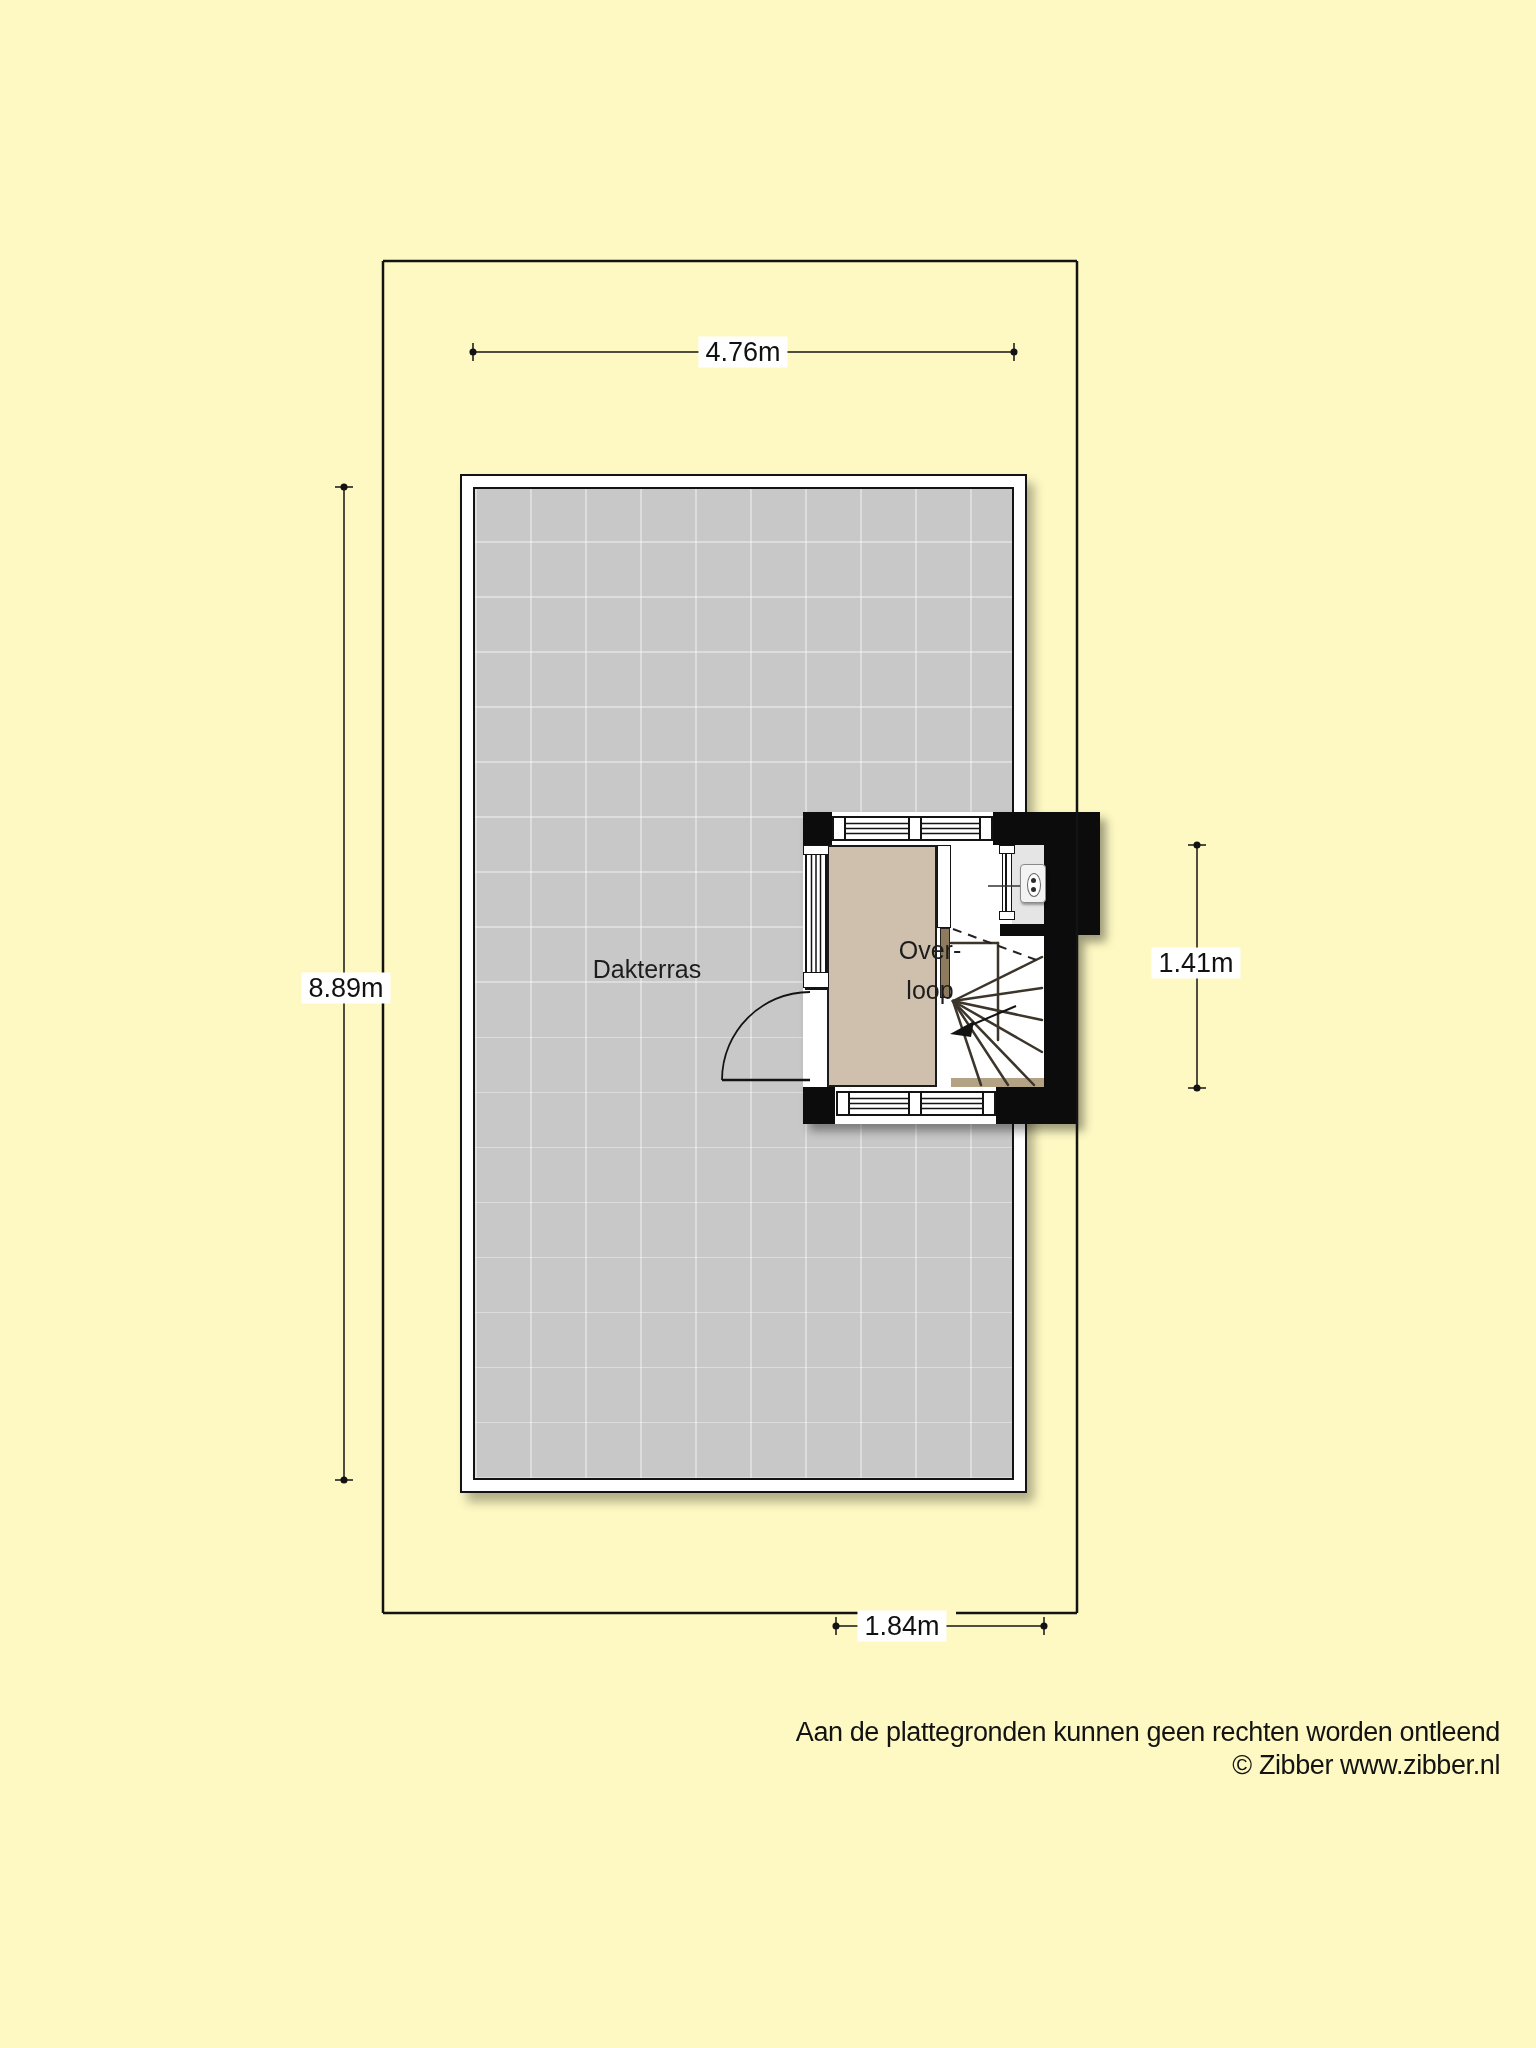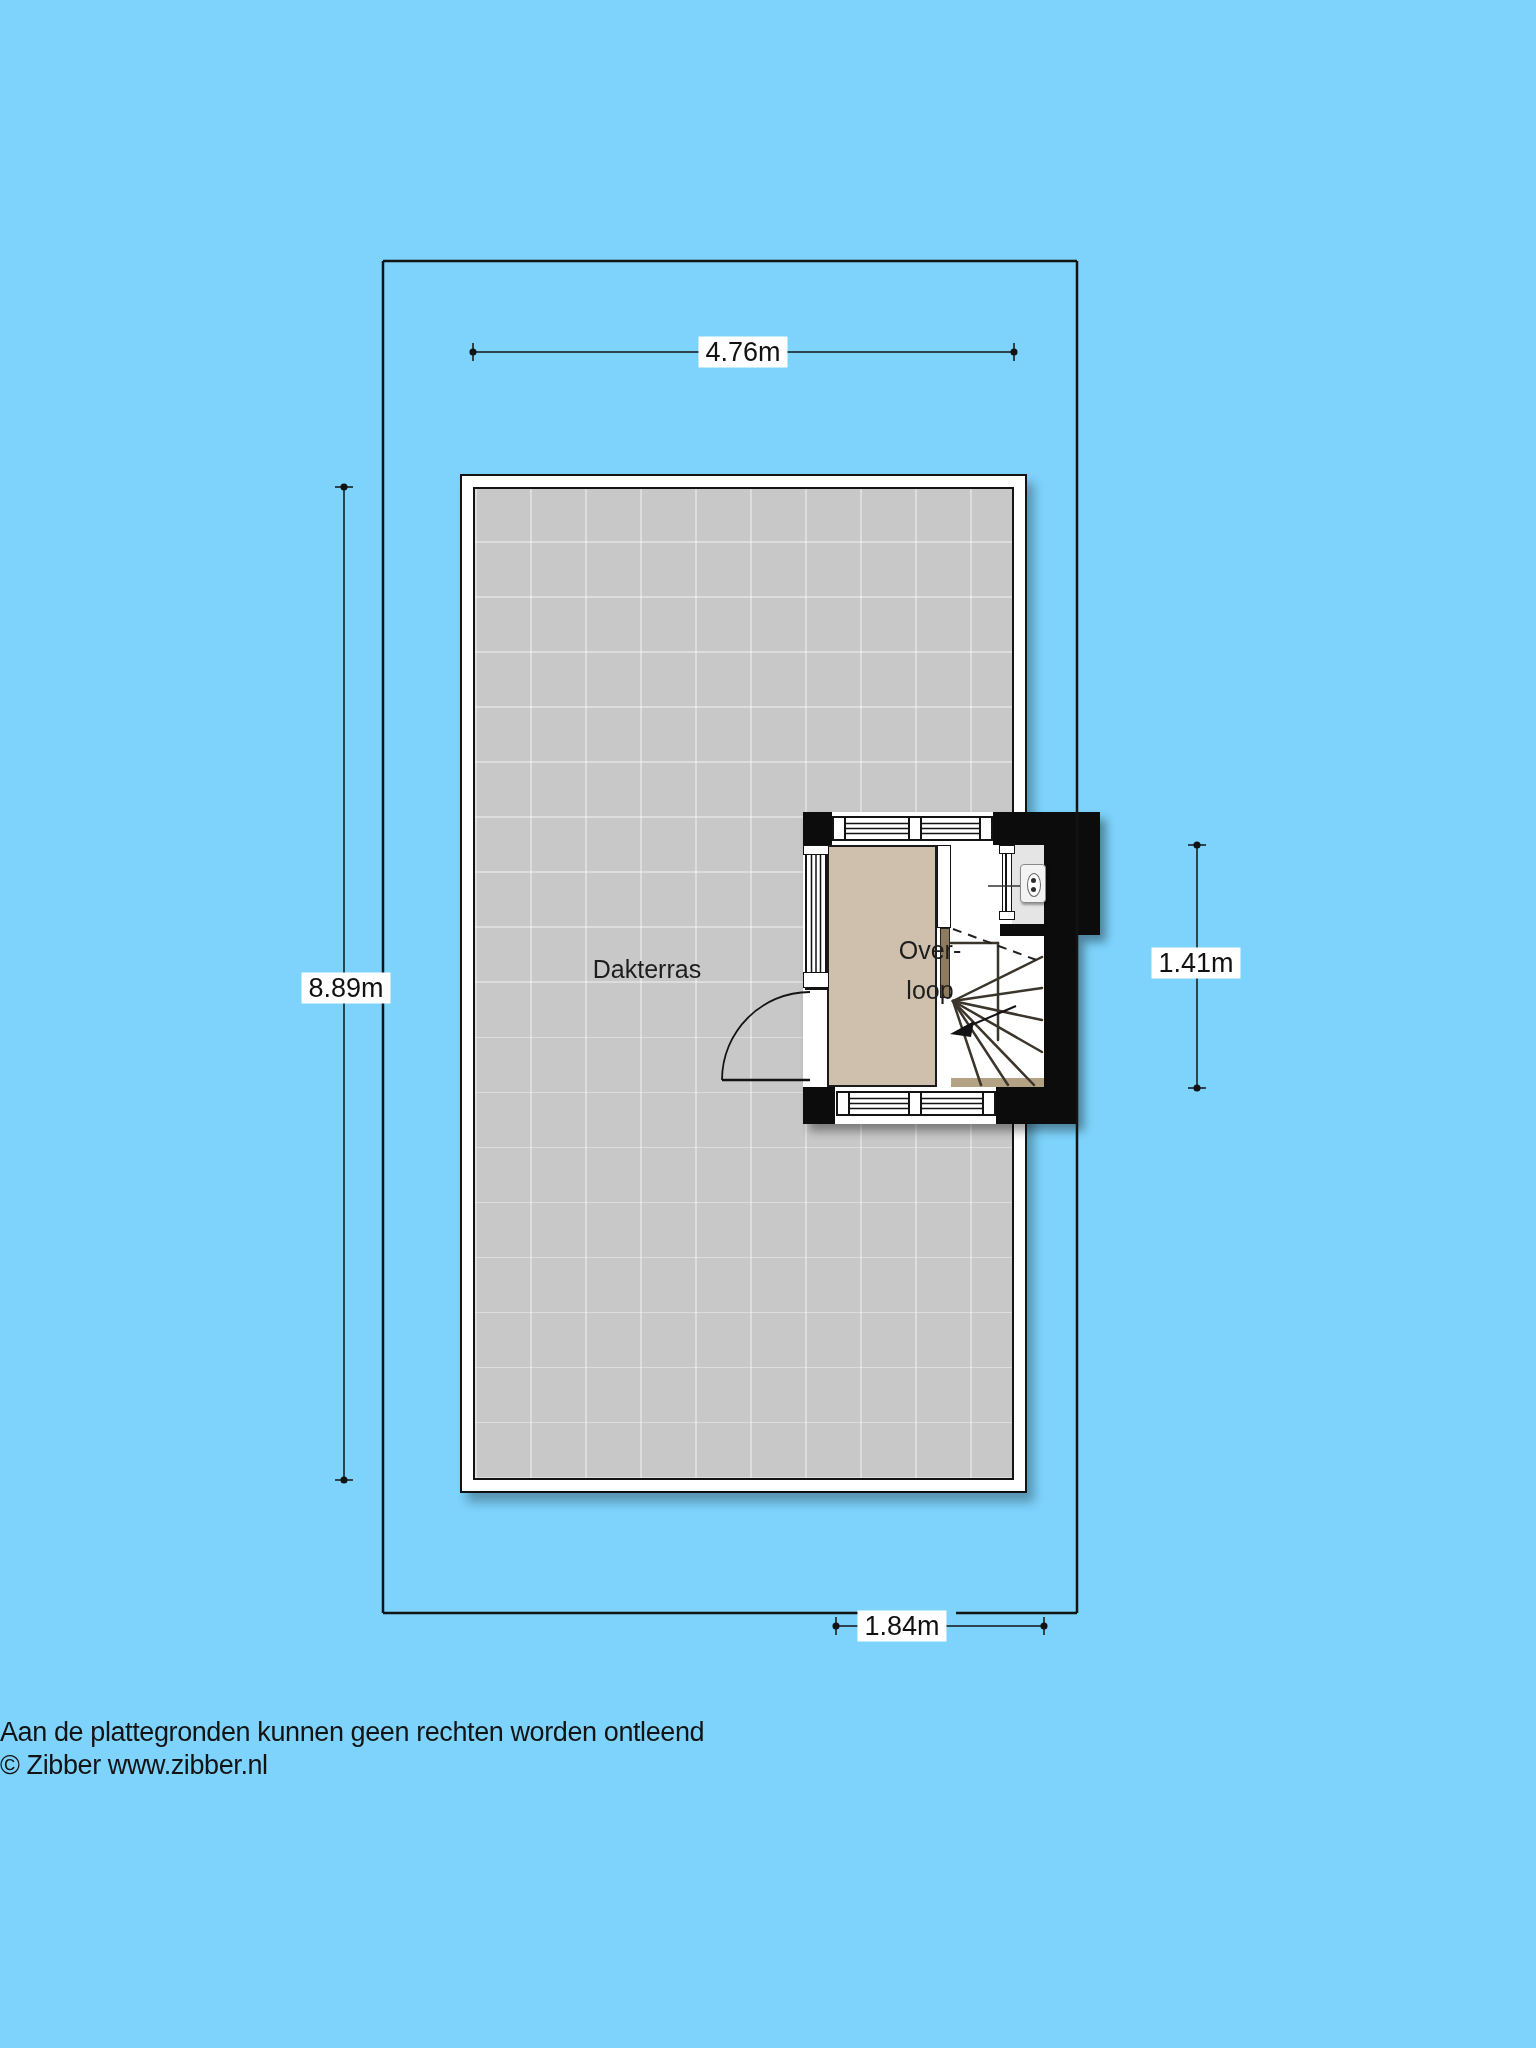--- a/index.html
+++ b/index.html
@@ -1,16 +1,16 @@
 <!DOCTYPE html>
 <html><head>
 <meta charset="utf-8">
 <style>
   html,body{margin:0;padding:0;background:#fff;}
-  #canvas{position:relative;width:1536px;height:2048px;background:#7dd3fc;overflow:hidden;
+  #canvas{position:relative;width:1536px;height:2048px;background:#fef9c3;overflow:hidden;
           font-family:"Liberation Sans",sans-serif;color:#111;}
   .abs{position:absolute;box-sizing:border-box;}
   
   #terrace-outer{left:460px;top:474px;width:567px;height:1019px;background:#fff;
                  border:2px solid #131313;box-shadow:7px 9px 10px rgba(0,0,0,.30);}
   #terrace-floor{left:11px;top:11px;width:541px;height:993px;border:2px solid #131313;
                  background-color:#c8c8c8;
                  background-image:
                    repeating-linear-gradient(0deg,rgba(255,255,255,.38) 0 1.5px,transparent 1.5px 55px),
                    repeating-linear-gradient(90deg,rgba(255,255,255,.38) 0 1.5px,transparent 1.5px 55px);}
@@ -38,21 +38,21 @@
   #wall-unit .dot.d1{left:9.5px;top:13px;}
   #wall-unit .dot.d2{left:9.5px;top:22px;}
   
   #stroke-layer{position:absolute;left:0;top:0;z-index:6;pointer-events:none;}
   
   .dim-label{position:absolute;transform:translate(-50%,-50%);background:#fff;padding:0 7px;
              font-size:27px;white-space:nowrap;z-index:7;}
   .room-label{position:absolute;transform:translate(-50%,-50%);font-size:25px;color:#1d1d1d;
               text-align:center;white-space:nowrap;z-index:7;}
   #overloop-label{line-height:40px;margin-left:40px;}
-  #footer{position:absolute;left:0;width:1500px;top:1716px;text-align:left;z-index:7;
+  #footer{position:absolute;left:0;width:1500px;top:1716px;text-align:right;z-index:7;
           font-size:27px;line-height:33px;letter-spacing:-0.4px;color:#131313;}
   .z2{z-index:2}.z3{z-index:3}
 </style>
 </head>
 <body>
 
 <div id="canvas">
 
   <div class="abs z2" id="terrace-outer">
     <div class="abs" id="terrace-floor"></div>

